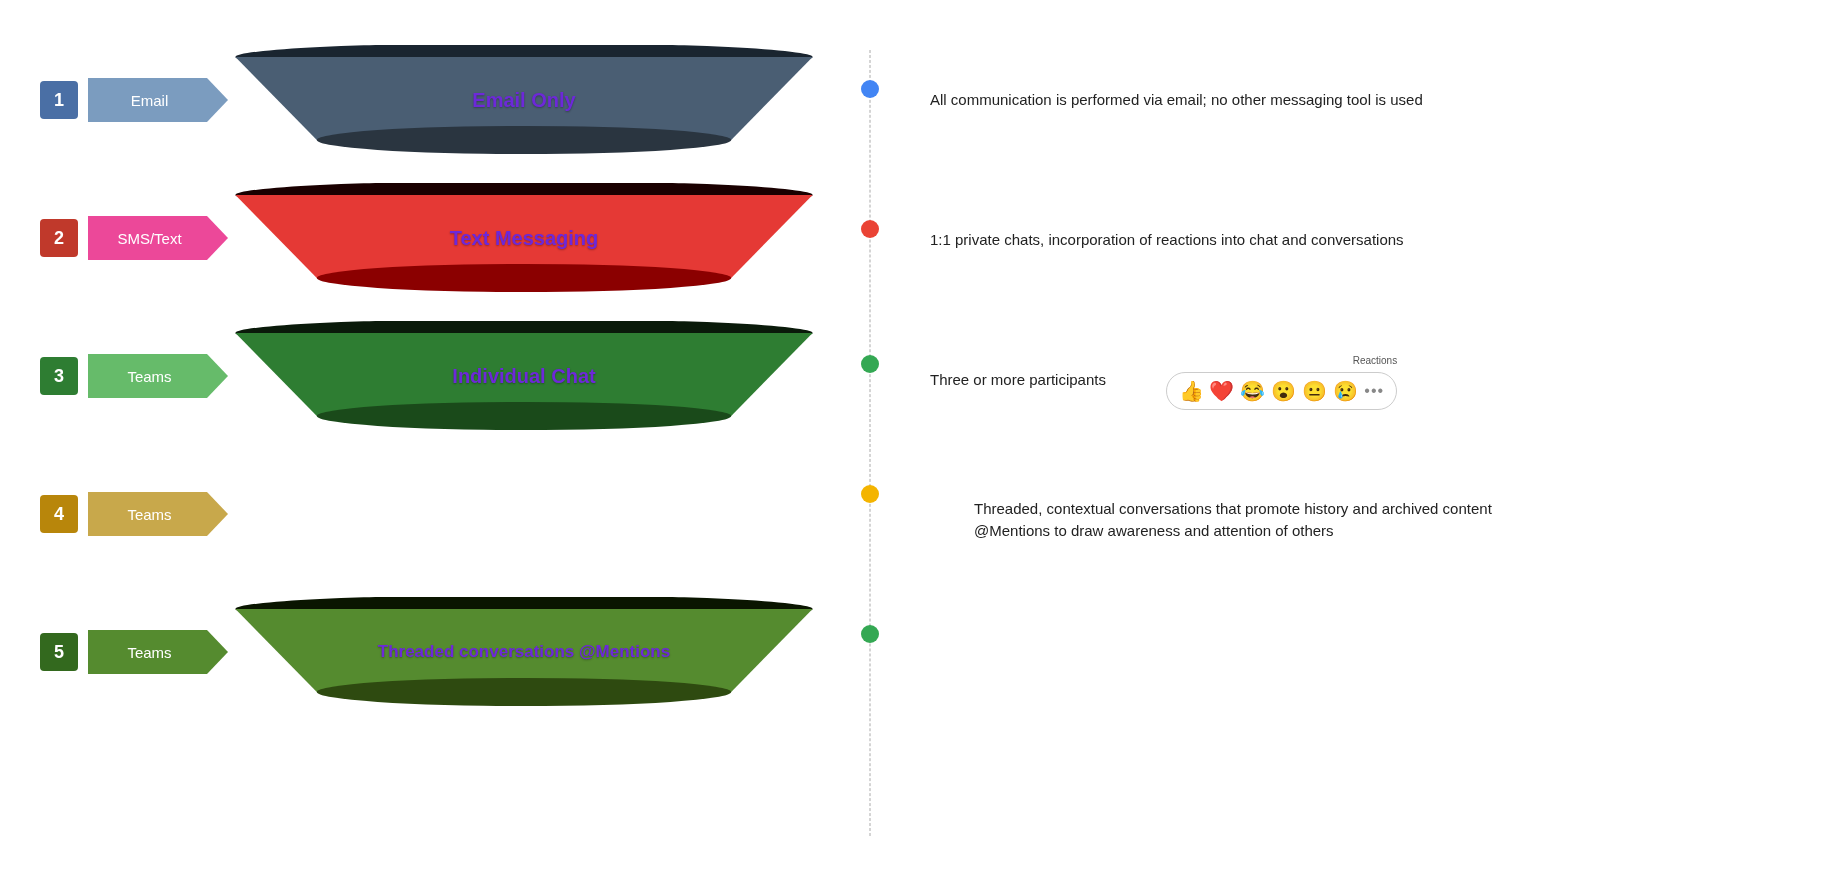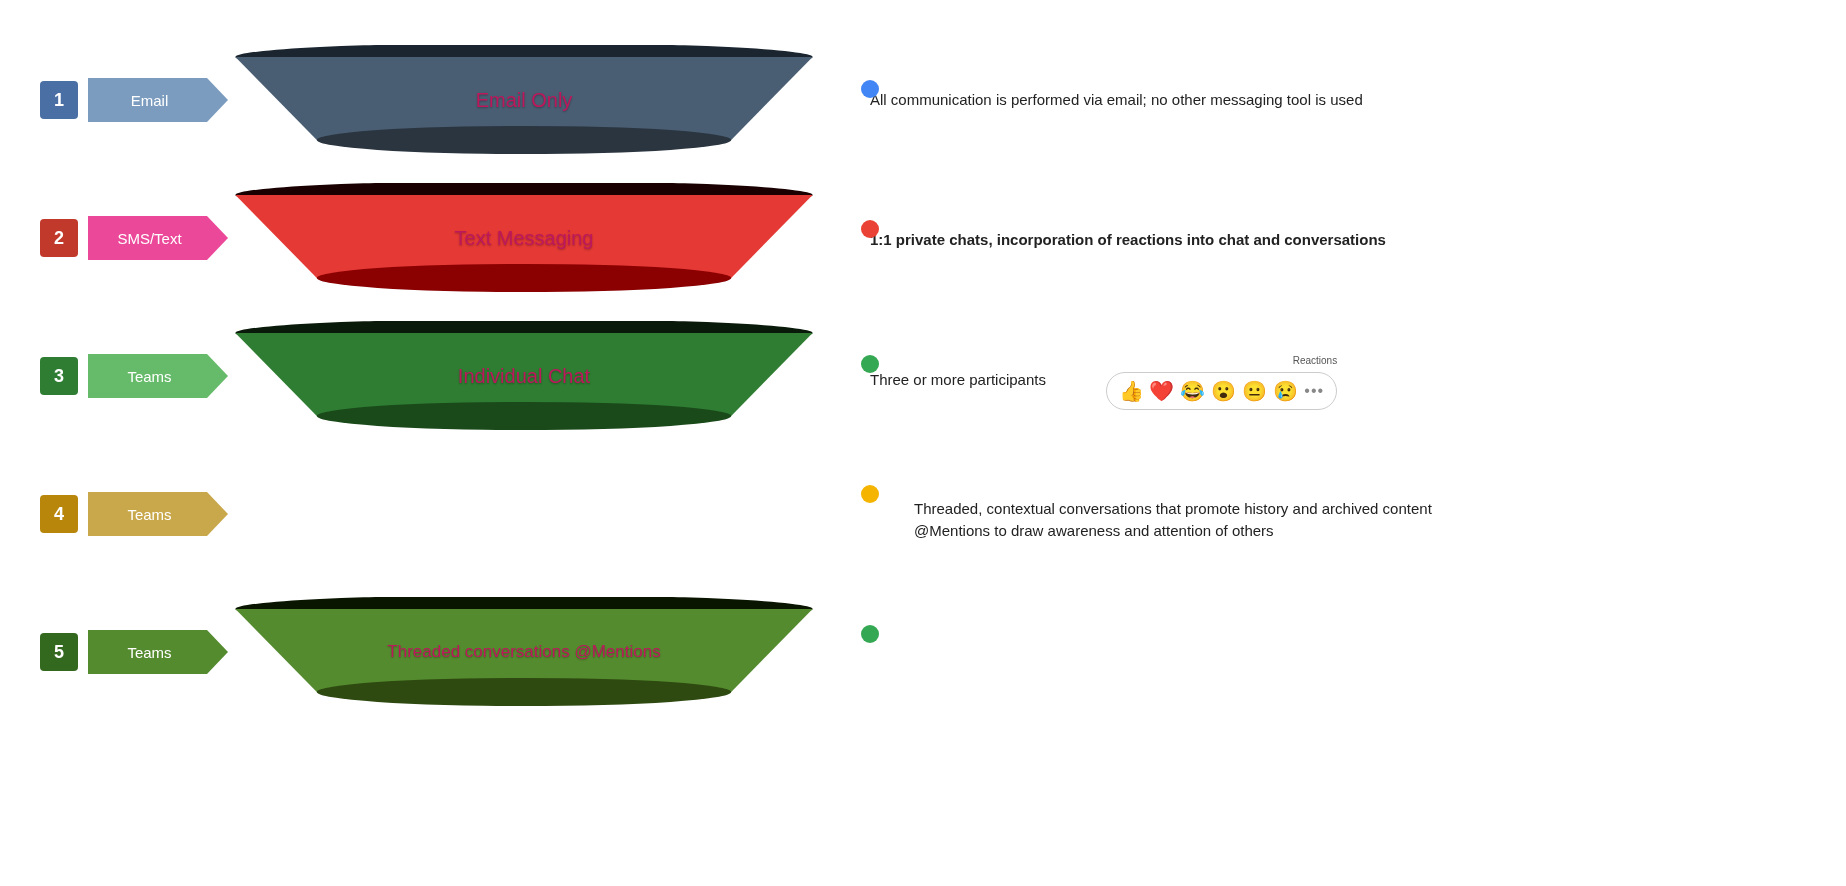--- a/index.html
+++ b/index.html
@@ -22,21 +22,20 @@
       width: 780px;
       display: flex;
       flex-direction: column;
       gap: 18px;
       padding-top: 10px;
     }
     
     .right-panel {
       flex: 1;
       display: flex;
-      flex-direction: column;
       padding-left: 20px;
     }
     .timeline-col {
       width: 60px;
       display: flex;
       flex-direction: column;
       align-items: center;
       position: relative;
     }
     .timeline-line {
@@ -121,23 +120,23 @@
     }
     .funnel-svg {
       position: absolute;
       top: 0; left: 0;
       width: 100%;
       height: 100%;
     }
     .funnel-label {
       position: relative;
       z-index: 2;
-      color: #be185d;
+      color: #6d28d9;
       font-size: 20px;
-      font-weight: 400;
+      font-weight: 700;
       text-align: center;
       text-shadow: 0 1px 2px rgba(0,0,0,0.3);
     }
 
     
     .reactions-container {
       display: flex;
       flex-direction: column;
       align-items: flex-end;
       margin-left: auto;
@@ -255,21 +254,21 @@
       <div class="timeline-dot" style="background:#34A853; top:595px;"></div>
     </div>
 
     <div class="descriptions-col">
 
       <div class="desc-item" style="height:140px; align-items:center;">
         <p class="desc-text">All communication is performed via email; no other messaging tool is used</p>
       </div>
 
 
-      <div class="desc-item" style="height:140px; align-items:center;font-weight:bold;">
+      <div class="desc-item" style="height:140px; align-items:center;">
         <p class="desc-text">1:1 private chats, incorporation of reactions into chat and conversations</p>
       </div>
 
       <div class="desc-item" style="height:140px; align-items:center; flex-direction:row; width:100%;">
         <p class="desc-text">Three or more participants</p>
         <div class="reactions-container" style="margin-left:60px; flex-shrink:0;">
           <span class="reactions-label">Reactions</span>
           <div class="reactions-box">
             <span>👍</span>
             <span>❤️</span>

